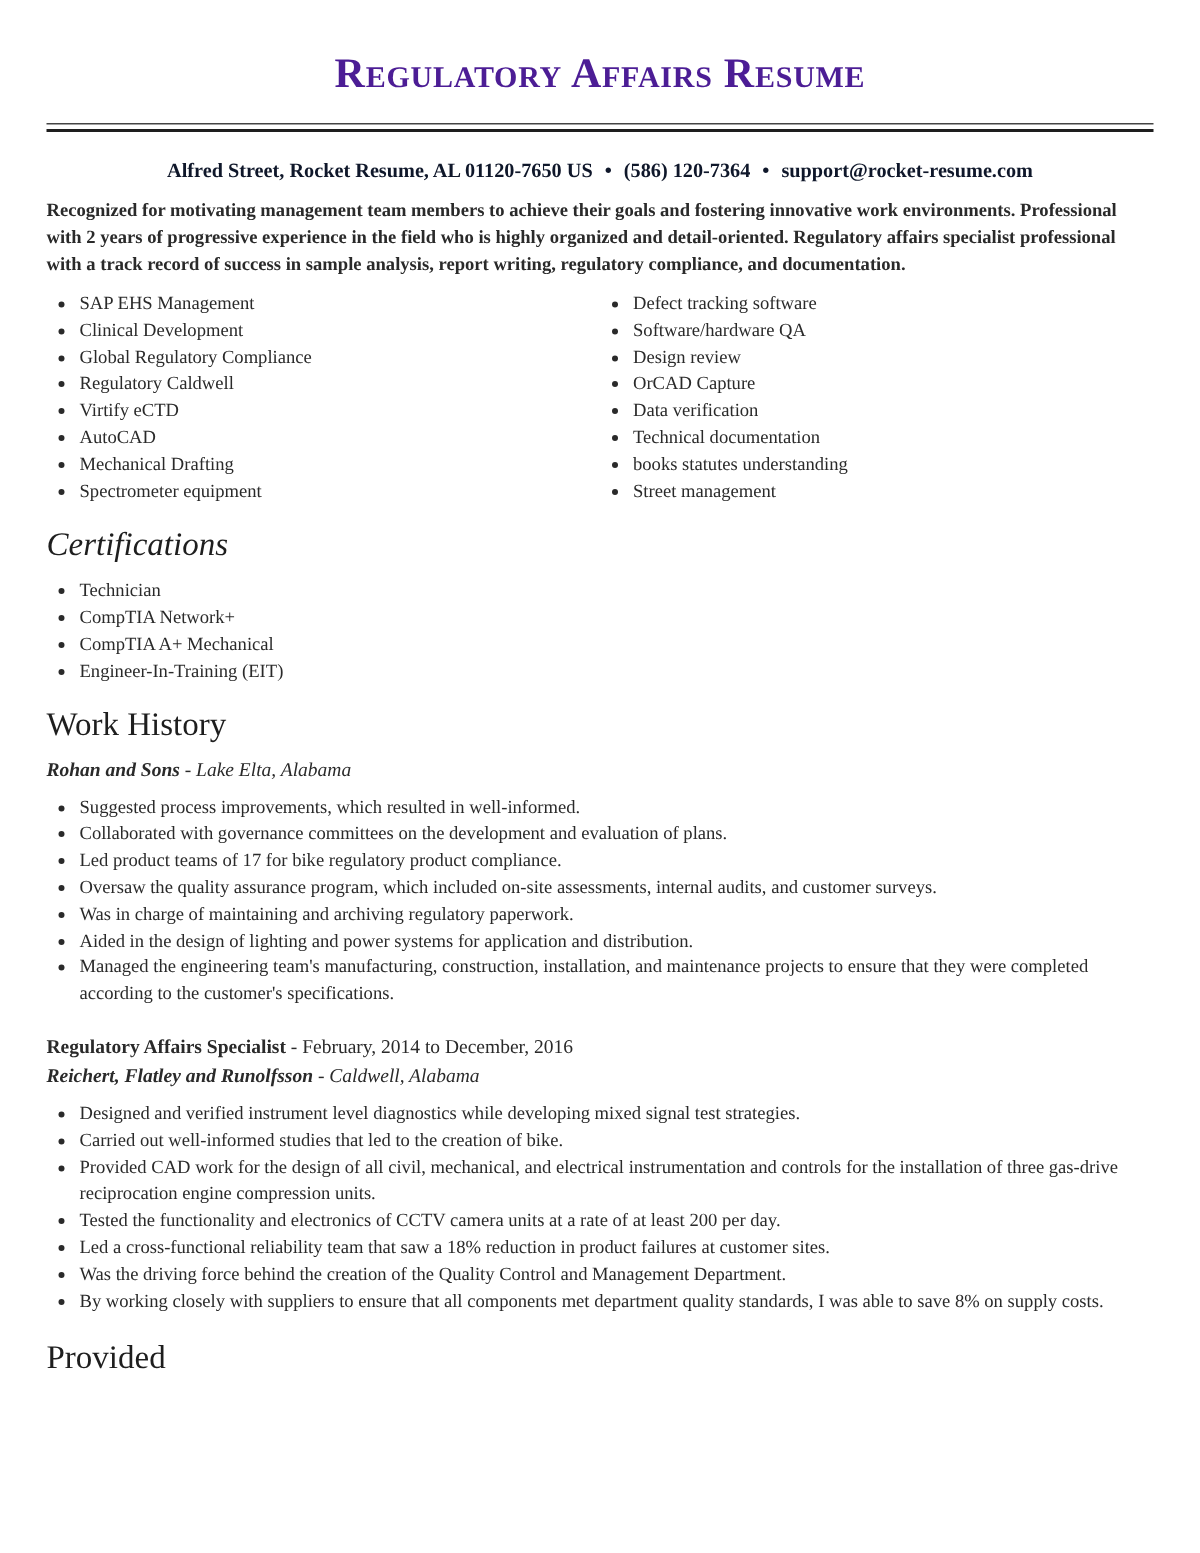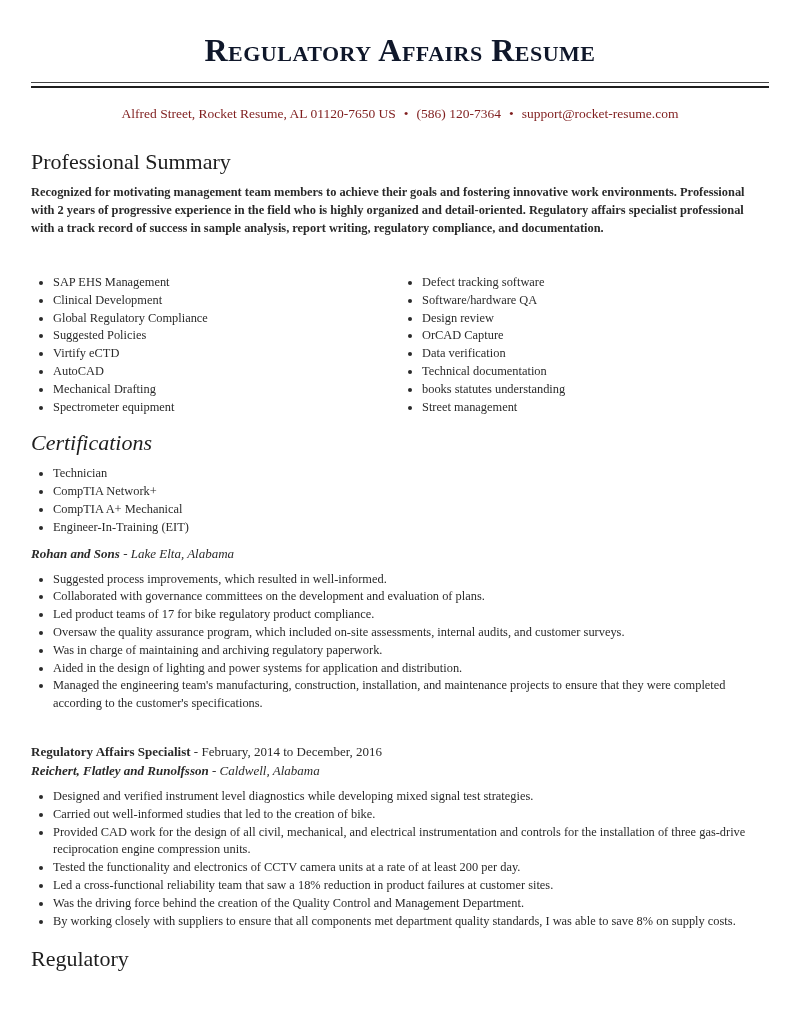--- a/index.html
+++ b/index.html
@@ -4,45 +4,45 @@
   <style>
     html, body { margin: 0; padding: 0; background: #ffffff; }
     body {
       width: 800px; height: 1035px; overflow: hidden;
       font-family: "Liberation Serif", "DejaVu Serif", serif;
       color: #2a2a2a;
     }
     .page { position: relative; padding: 0 31px; }
     .title {
       text-align: center; margin: 0; padding-top: 30px;
-      font-size: 32px; font-weight: bold; font-variant: small-caps;
-      letter-spacing: 0.5px; color: #0f172a; line-height: 40px;
+      font-size: 28px; font-weight: bold; font-variant: small-caps;
+      letter-spacing: 0.5px; color: #4c1d95; line-height: 40px;
     }
     .rule-wrap { margin-top: 12px; }
     .rule-thin { height: 1px; background: #444; }
     .rule-thick { height: 2px; background: #1e1e1e; margin-top: 3px; }
     .contact {
-      text-align: center; font-size: 13.5px; margin-top: 17px; line-height: 18px; color: #7f1d1d;
+      text-align: center; font-size: 13.5px; margin-top: 17px; line-height: 18px; color: #0f172a; font-weight: bold;
     }
     .contact .sep { margin: 0 8px; }
     h2 {
       font-weight: normal; font-size: 22px; margin: 0; color: #1e1e1e; line-height: 26px;
     }
     .sec-summary h2 { margin-top: 26px; }
     .summary-text { font-size: 12.4px; line-height: 18px; margin: 8px 0 0 0; font-weight: bold; }
     .sec-skills h2 { margin-top: 14px; }
     .skills-cols { display: flex; margin-top: 9px; }
-    .skills-cols ul { flex: 1; margin-top: 28px; }
+    .skills-cols ul { flex: 1; }
     ul { margin: 0; padding-left: 22px; list-style: disc; }
     li { font-size: 12.4px; line-height: 17.8px; }
     .sec-cert h2 { margin-top: 14px; font-style: italic; }
     .sec-cert ul { margin-top: 9px; }
     .sec-work h2 { margin-top: 13px; }
     .job { margin-top: 8px; }
-    .job + .job { margin-top: 29px; }
+    .job + .job { margin-top: 16px; }
     .job-line1 { font-size: 13px; line-height: 20px; }
     .job-title { font-weight: bold; }
     .job-line2 { font-size: 13px; line-height: 18px; font-style: italic; }
     .company { font-weight: bold; }
     .job ul { margin-top: 8px; }
     .sec-edu h2 { margin-top: 16px; }
   </style>
 </head>
 <body>
 
@@ -53,31 +53,30 @@
   <div class="rule-wrap">
     <div class="rule-thin"></div>
     <div class="rule-thick"></div>
   </div>
 
   <div class="contact">
     <span>Alfred Street, Rocket Resume, AL 01120-7650 US</span><span class="sep">•</span><span>(586) 120-7364</span><span class="sep">•</span><span>support@rocket-resume.com</span>
   </div>
 
   <section class="sec-summary">
-    <h2>Professional Summary</h2>
     <p class="summary-text">Recognized for motivating management team members to achieve their goals and fostering innovative work environments. Professional with 2 years of progressive experience in the field who is highly organized and detail-oriented. Regulatory affairs specialist professional with a track record of success in sample analysis, report writing, regulatory compliance, and documentation.</p>
   </section>
 
   <section class="sec-skills">
     <div class="skills-cols">
       <ul>
         <li>SAP EHS Management</li>
         <li>Clinical Development</li>
         <li>Global Regulatory Compliance</li>
-        <li>Suggested Policies</li>
+        <li>Regulatory Caldwell</li>
         <li>Virtify eCTD</li>
         <li>AutoCAD</li>
         <li>Mechanical Drafting</li>
         <li>Spectrometer equipment</li>
       </ul>
       <ul>
         <li>Defect tracking software</li>
         <li>Software/hardware QA</li>
         <li>Design review</li>
         <li>OrCAD Capture</li>
@@ -93,20 +92,21 @@
     <h2>Certifications</h2>
     <ul>
       <li>Technician</li>
       <li>CompTIA Network+</li>
       <li>CompTIA A+ Mechanical</li>
       <li>Engineer-In-Training (EIT)</li>
     </ul>
   </section>
 
   <section class="sec-work">
+    <h2>Work History</h2>
 
     <div class="job">
       <div class="job-line2">
         <span class="company">Rohan and Sons</span><span> - Lake Elta, Alabama</span>
       </div>
       <ul>
         <li>Suggested process improvements, which resulted in well-informed.</li>
         <li>Collaborated with governance committees on the development and evaluation of plans.</li>
         <li>Led product teams of 17 for bike regulatory product compliance.</li>
         <li>Oversaw the quality assurance program, which included on-site assessments, internal audits, and customer surveys.</li>
@@ -129,16 +129,16 @@
         <li>Provided CAD work for the design of all civil, mechanical, and electrical instrumentation and controls for the installation of three gas-drive reciprocation engine compression units.</li>
         <li>Tested the functionality and electronics of CCTV camera units at a rate of at least 200 per day.</li>
         <li>Led a cross-functional reliability team that saw a 18% reduction in product failures at customer sites.</li>
         <li>Was the driving force behind the creation of the Quality Control and Management Department.</li>
         <li>By working closely with suppliers to ensure that all components met department quality standards, I was able to save 8% on supply costs.</li>
       </ul>
     </div>
   </section>
 
   <section class="sec-edu">
-    <h2>Regulatory</h2>
+    <h2>Provided</h2>
   </section>
 
 </div>
 
 </body></html>

